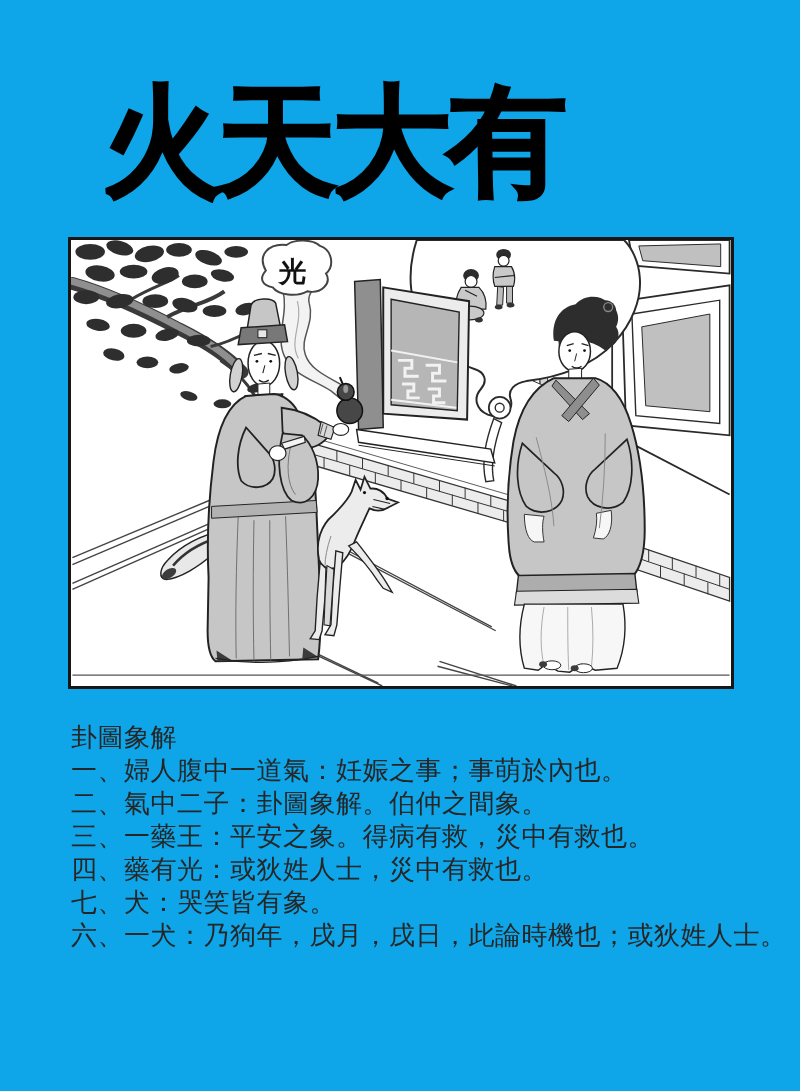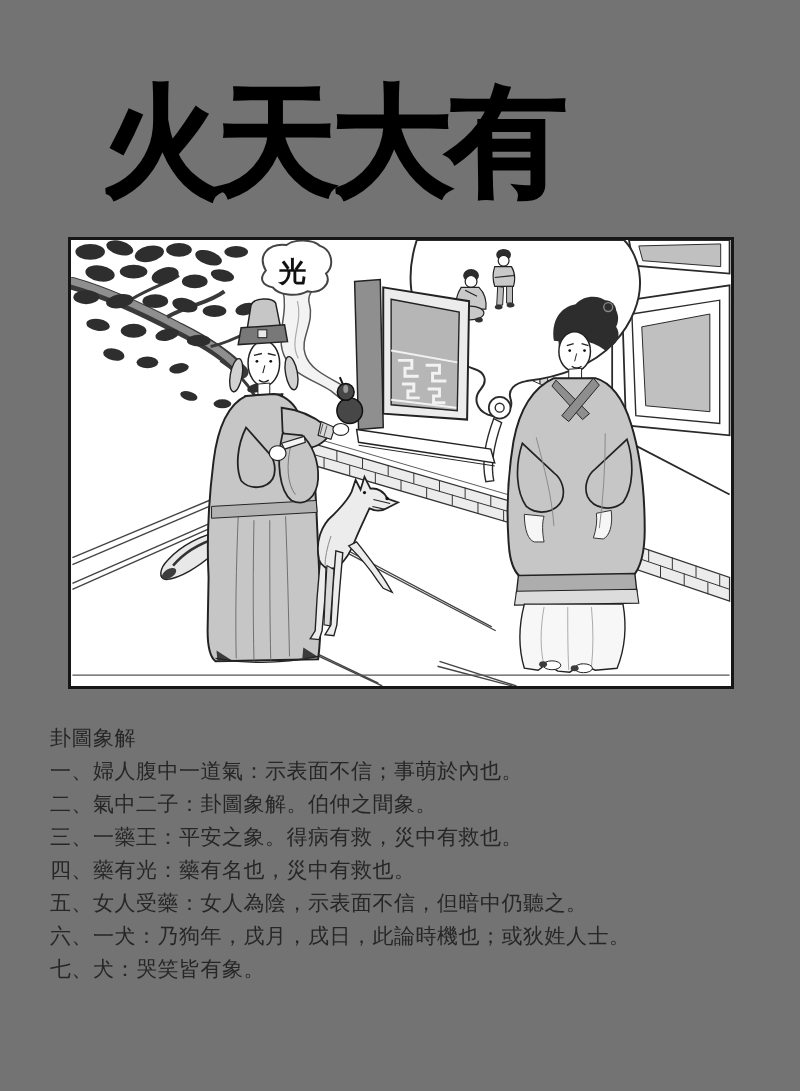--- a/index.html
+++ b/index.html
@@ -1,32 +1,32 @@
 <!DOCTYPE html>
 <html><head>
 <meta charset="utf-8">
 <style>
   html,body{margin:0;padding:0;background:#ffffff;}
   body{width:800px;height:1091px;position:relative;overflow:hidden;
        font-family:"Liberation Sans","DejaVu Sans",sans-serif;}
-  .page{position:absolute;inset:0;background:#737373;}
+  .page{position:absolute;inset:0;background:#0ea5e9;}
   .title{
     position:absolute;left:102px;top:74px;width:600px;height:150px;
     font-size:120px;font-weight:900;color:#000;letter-spacing:-5px;
     line-height:1.12;white-space:nowrap;
     -webkit-text-stroke:2.5px #000;
   }
   .figure{
     position:absolute;left:68px;top:237px;width:660px;height:446px;
     border:3px solid #161616;background:#ffffff;
   }
   .figure svg{display:block;width:100%;height:100%;}
   .explain{
-    position:absolute;left:50px;top:721px;width:700px;
-    font-size:21px;line-height:33px;color:#262626;letter-spacing:0.5px;
+    position:absolute;left:71px;top:721px;width:700px;
+    font-size:26px;line-height:33px;color:#262626;letter-spacing:0.5px;
   }
   .explain .line{white-space:nowrap;height:33px;}
 </style>
 </head>
 <body>
 
 <div class="page">
 
   <div class="title">火天大有</div>
 
@@ -291,22 +291,21 @@
         <ellipse cx="486" cy="431" rx="9" ry="4.5" fill="#ffffff" stroke="#222" stroke-width="1"></ellipse>
         <ellipse cx="477" cy="430" rx="4" ry="3" fill="#3c3c3c"></ellipse>
         <ellipse cx="518" cy="434" rx="9" ry="4.5" fill="#ffffff" stroke="#222" stroke-width="1"></ellipse>
         <ellipse cx="509" cy="434" rx="4" ry="3" fill="#3c3c3c"></ellipse>
       </g>
     </svg>
   </div>
 
   <div class="explain">
     <div class="line">卦圖象解</div>
-    <div class="line">一、婦人腹中一道氣：示表面不信；事萌於內也。</div>
+    <div class="line">一、婦人腹中一道氣：妊娠之事；事萌於內也。</div>
     <div class="line">二、氣中二子：卦圖象解。伯仲之間象。</div>
     <div class="line">三、一藥王：平安之象。得病有救，災中有救也。</div>
-    <div class="line">四、藥有光：藥有名也，災中有救也。</div>
-    <div class="line">五、女人受藥：女人為陰，示表面不信，但暗中仍聽之。</div>
+    <div class="line">四、藥有光：或狄姓人士，災中有救也。</div>
+    <div class="line">七、犬：哭笑皆有象。</div>
     <div class="line">六、一犬：乃狗年，戌月，戌日，此論時機也；或狄姓人士。</div>
-    <div class="line">七、犬：哭笑皆有象。</div>
   </div>
 
 </div>
 
 </body></html>

